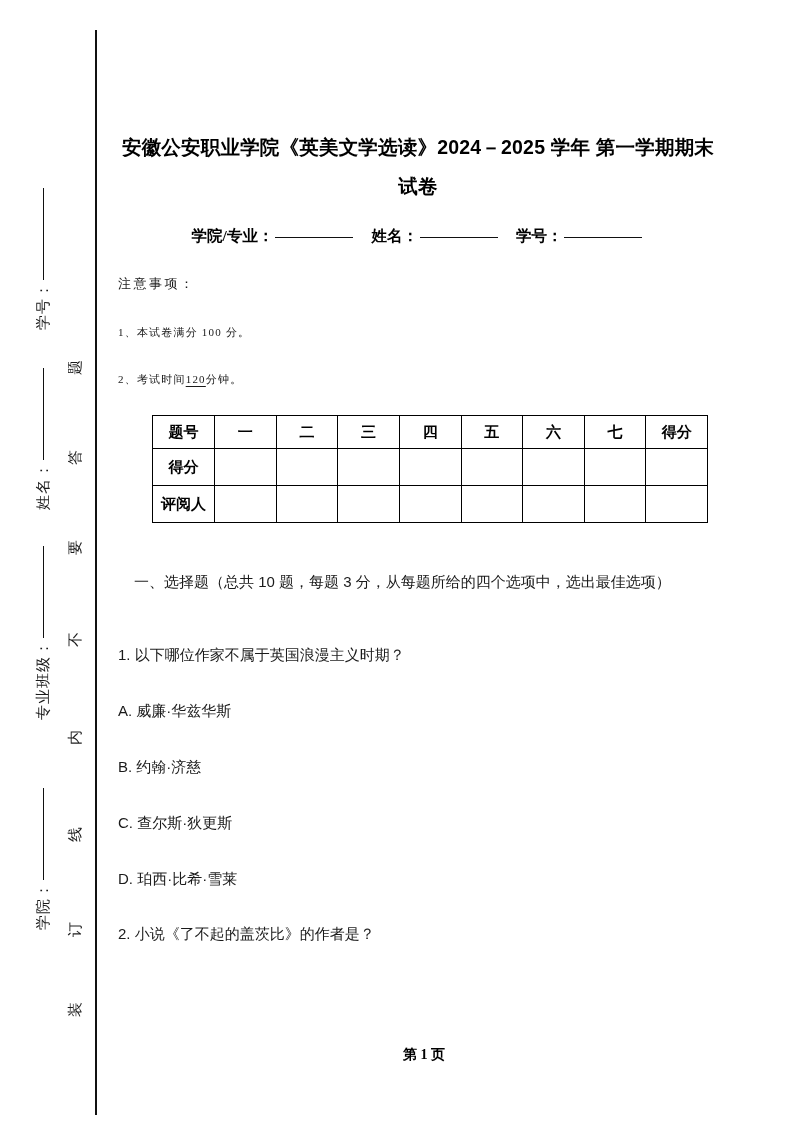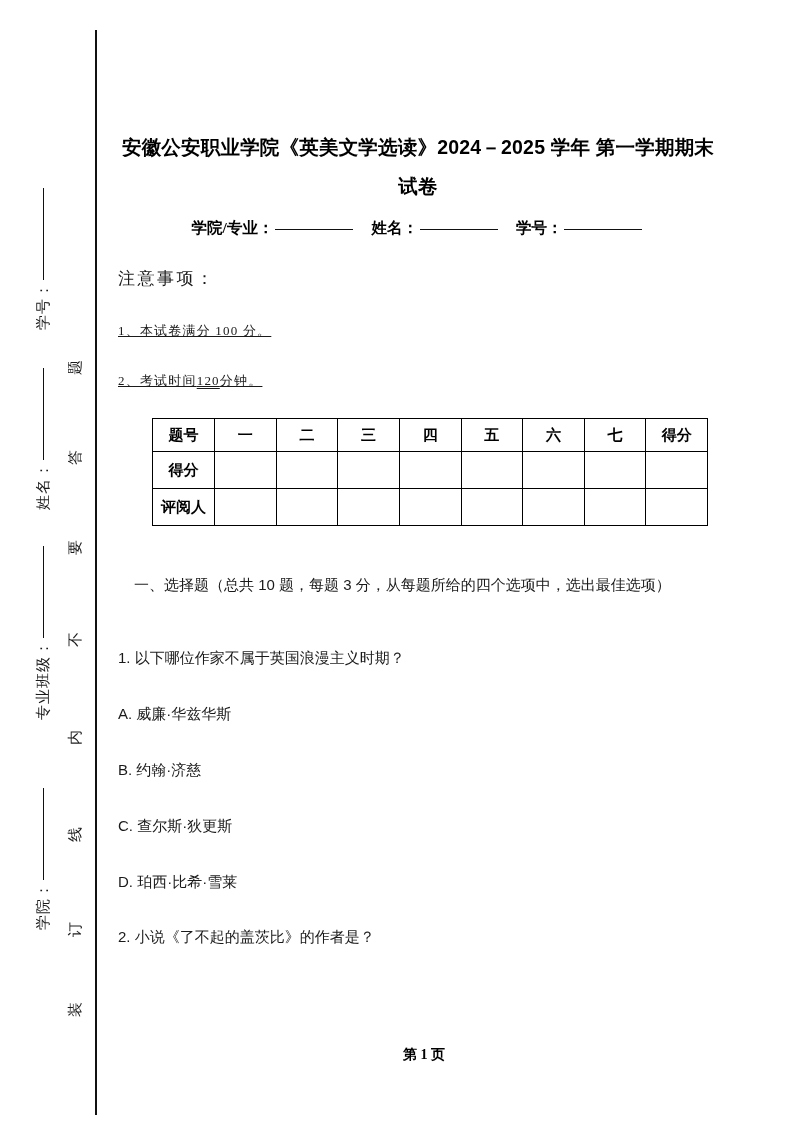--- a/index.html
+++ b/index.html
@@ -98,51 +98,50 @@
     font-family: "Liberation Sans", "DejaVu Sans", sans-serif;
     font-weight: bold;
     font-size: 19.5px;
     line-height: 39px;
     text-align: center;
     color: #000;
     letter-spacing: 0.2px;
   }
 
   #student-info {
-    margin-top: 12px;
+    margin-top: 20px;
     text-align: center;
     font-family: "Liberation Serif", "DejaVu Serif", serif;
     font-weight: bold;
     font-size: 15.5px;
     color: #000;
     white-space: nowrap;
   }
   #student-info .blank {
     display: inline-block;
     width: 78px;
     border-bottom: 1.4px solid #111;
     vertical-align: 3px;
     margin: 0 2px;
   }
   #student-info .gap { display: inline-block; width: 16px; }
 
   .notice-head {
     margin: 0;
     padding-top: 28px;
-    font-size: 17px;
+    font-size: 13px;
     letter-spacing: 2.5px;
     color: #1a1a1a;
   }
   .notice-item {
     margin: 0;
     padding-top: 32px;
-    font-size: 13px;
+    font-size: 11px;
     letter-spacing: 1.2px;
     color: #1a1a1a;
-    text-decoration: underline;
   }
   .notice-item .uline {
     text-decoration: underline;
     text-underline-offset: 3px;
   }
 
   
   #score-table {
     margin-top: 28px;
     margin-left: 34px;

